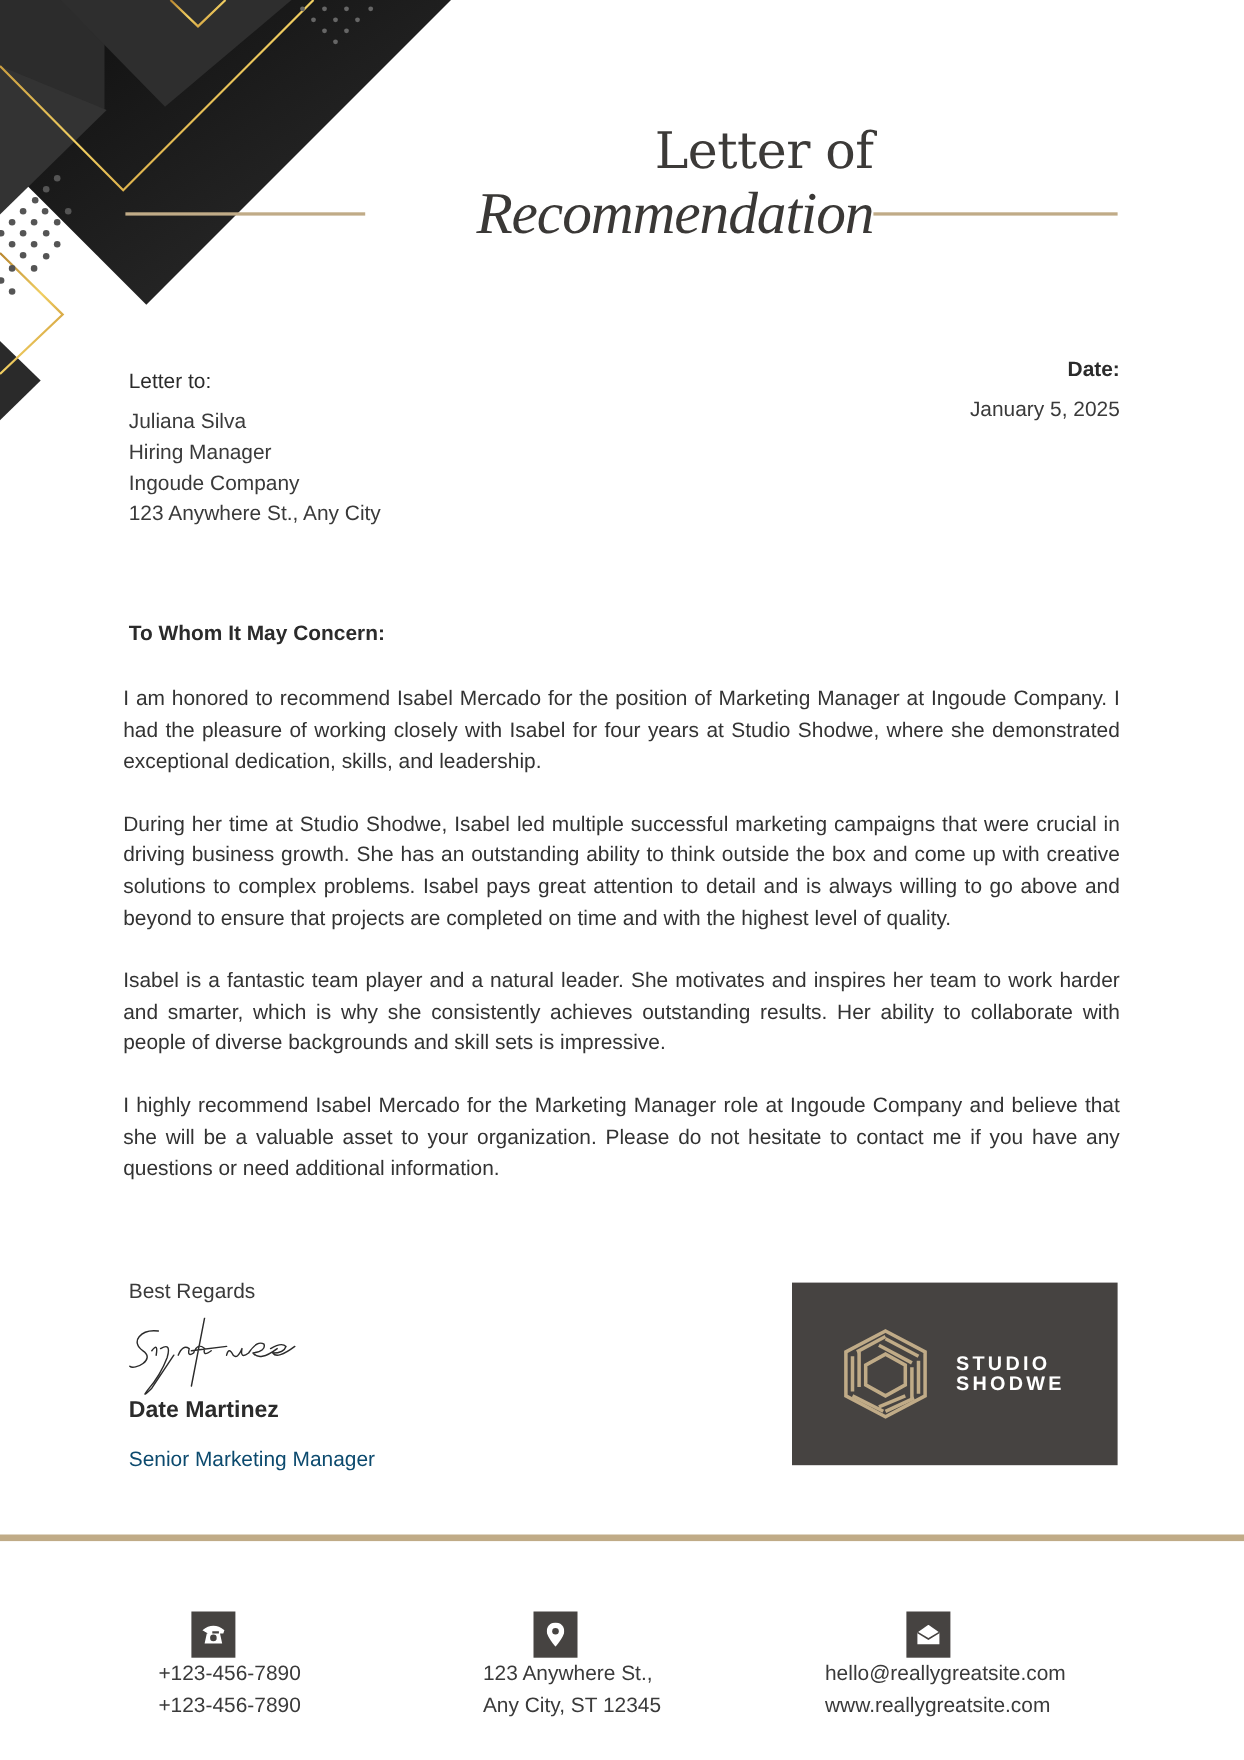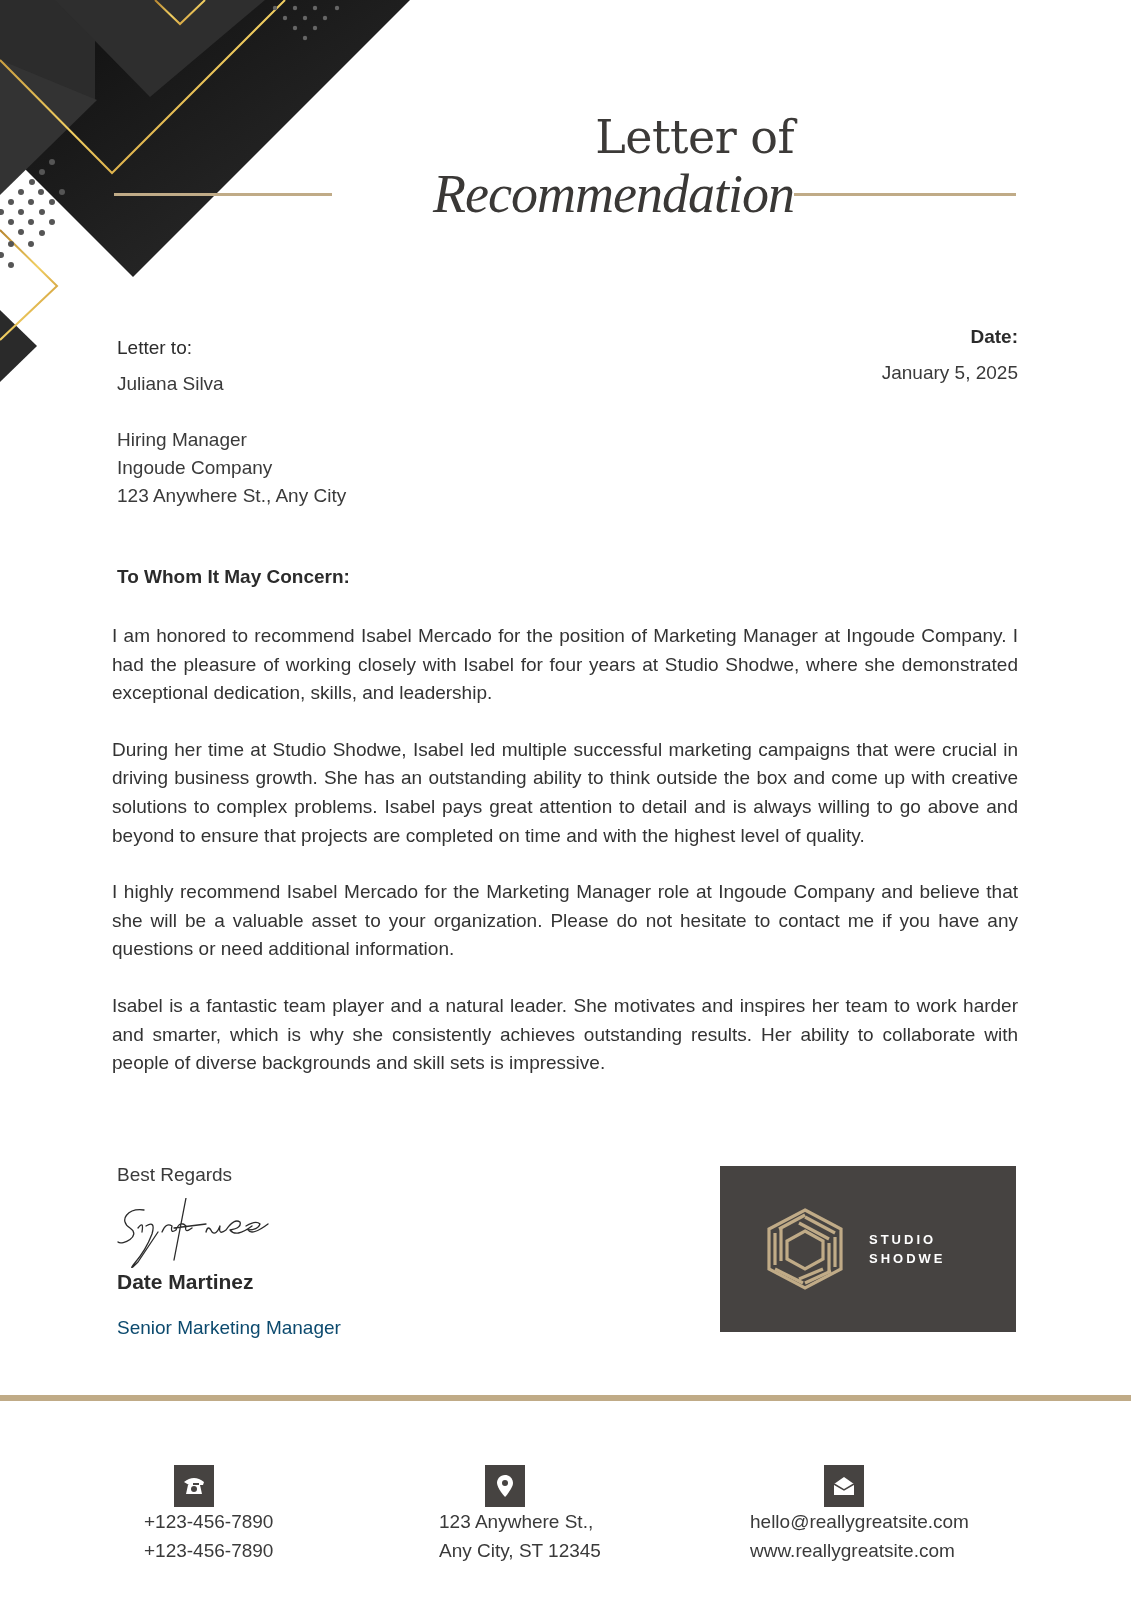--- a/index.html
+++ b/index.html
@@ -11,40 +11,40 @@
   .title-block { position: absolute; left: 344px; top: 108px; width: 450px; text-align: right; }
   .title-line1 { font-family: "DejaVu Serif", "Liberation Serif", serif; font-size: 46px;
                  color: #3c3a38; line-height: 58px; letter-spacing: -0.5px; }
   .title-line2 { font-family: "Liberation Serif", "DejaVu Serif", serif; font-style: italic;
                  font-size: 54px; color: #3a3836; line-height: 56px; letter-spacing: -1px; }
   .rule-left { position: absolute; left: 114px; top: 193px; width: 218px; height: 3px; background: #c0ab87; }
   .rule-right { position: absolute; left: 794px; top: 193px; width: 222px; height: 3px; background: #c0ab87; }
 
   .recipient { position: absolute; left: 117px; top: 334px; font-size: 19px; line-height: 28px; color: #3a3a3a; }
   .recipient .label { font-weight: normal; color: #2b2b2b; margin-bottom: 8px; }
-  .recipient .name { margin-bottom: 28px; }
+  .recipient .name { margin-bottom: 0; }
 
   .date-block { position: absolute; right: 113px; top: 326px; text-align: right; font-size: 19px; color: #3a3a3a; margin-left: 40px; }
   .date-block .label { font-weight: bold; color: #2b2b2b; margin-bottom: 14px; }
 
   .salutation { position: absolute; left: 117px; top: 566px; font-size: 19px; font-weight: bold; color: #2b2b2b; }
 
   .body-text { position: absolute; left: 112px; top: 622px; width: 906px; font-size: 19px;
                line-height: 28.6px; color: #333333; }
   .body-text p { margin: 0 0 28px 0; text-align: justify; }
 
   .closing { position: absolute; left: 117px; top: 1164px; font-size: 19px; color: #3a3a3a; }
   .signature { position: absolute; left: 116px; top: 1198px; width: 170px; height: 70px; }
   .signer-name { position: absolute; left: 117px; top: 1270px; font-size: 21px; font-weight: bold; color: #2b2b2b; }
   .signer-title { position: absolute; left: 117px; top: 1305px; font-size: 19px; color: #0c4a6e; margin-top: 12px; }
 
   .logo-box { position: absolute; left: 720px; top: 1166px; width: 296px; height: 166px; background: #464341;
               display: flex; align-items: center; }
   .logo-mark { margin-left: 45px; width: 80px; height: 84px; }
-  .logo-text { margin-left: 24px; color: #ffffff; font-weight: bold; font-size: 13px; letter-spacing: 3px; line-height: 19px; }
+  .logo-text { margin-left: 24px; color: #ffffff; font-weight: bold; font-size: 18px; letter-spacing: 3px; line-height: 19px; }
 
   .footer-bar { position: absolute; left: 0; top: 1395px; width: 1131px; height: 6px; background: #c0ab87; }
 
   .contact { position: absolute; top: 1465px; display: flex; align-items: center; flex-direction: column; }
   .contact .ic { width: 40px; height: 42px; background: #464341; display: flex; align-items: center; justify-content: center; }
   .contact .txt { margin-left: 30px; font-size: 19px; line-height: 29px; color: #3a3a3a; }
   .c1 { left: 114px; } .c2 { left: 409px; } .c3 { left: 720px; }
 </style>
 </head>
 <body>
@@ -125,22 +125,22 @@
 <div class="date-block">
   <div class="label">Date:</div>
   <div>January 5, 2025</div>
 </div>
 
 <div class="salutation">To Whom It May Concern:</div>
 
 <div class="body-text">
   <p>I am honored to recommend Isabel Mercado for the position of Marketing Manager at Ingoude Company. I had the pleasure of working closely with Isabel for four years at Studio Shodwe, where she demonstrated exceptional dedication, skills, and leadership.</p>
   <p>During her time at Studio Shodwe, Isabel led multiple successful marketing campaigns that were crucial in driving business growth. She has an outstanding ability to think outside the box and come up with creative solutions to complex problems. Isabel pays great attention to detail and is always willing to go above and beyond to ensure that projects are completed on time and with the highest level of quality.</p>
+  <p>Isabel is a fantastic team player and a natural leader. She motivates and inspires her team to work harder and smarter, which is why she consistently achieves outstanding results. Her ability to collaborate with people of diverse backgrounds and skill sets is impressive.</p>
   <p>I highly recommend Isabel Mercado for the Marketing Manager role at Ingoude Company and believe that she will be a valuable asset to your organization. Please do not hesitate to contact me if you have any questions or need additional information.</p>
-  <p>Isabel is a fantastic team player and a natural leader. She motivates and inspires her team to work harder and smarter, which is why she consistently achieves outstanding results. Her ability to collaborate with people of diverse backgrounds and skill sets is impressive.</p>
 </div>
 
 <div class="closing">Best Regards</div>
 <svg class="signature" viewBox="0 0 170 70">
   <title>Signature</title>
   <path d="M28,12 C12,10 2,22 14,30 C26,38 6,48 2,44 M22,30 q6,-8 4,4 M30,28 q10,-6 6,8 q-6,16 -18,30 q-6,8 4,-2 l20,-30 M46,34 q4,-10 10,-6 q-2,8 4,4 q4,-10 10,-4 q-2,8 6,2 M70,0 L58,62 M58,30 L90,26 M90,34 q2,-8 6,0 q4,4 8,-6 q-2,10 6,4 q8,-12 14,-8 q2,6 -10,8 q6,8 22,-4 M130,28 q10,-6 14,-2 q-2,6 -12,6 q4,6 20,-6" fill="none" stroke="#2b2b2b" stroke-width="1.3" stroke-linecap="round" stroke-linejoin="round"></path>
 </svg>
 <div class="signer-name">Date Martinez</div>
 <div class="signer-title">Senior Marketing Manager</div>
 

